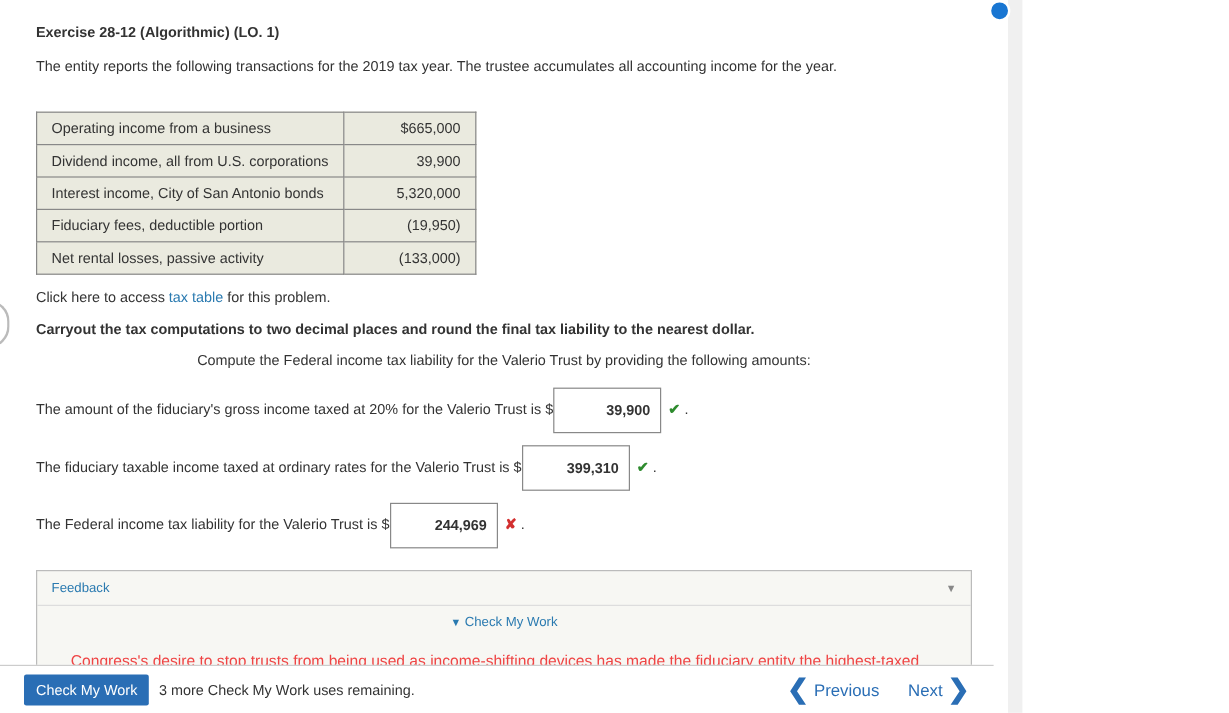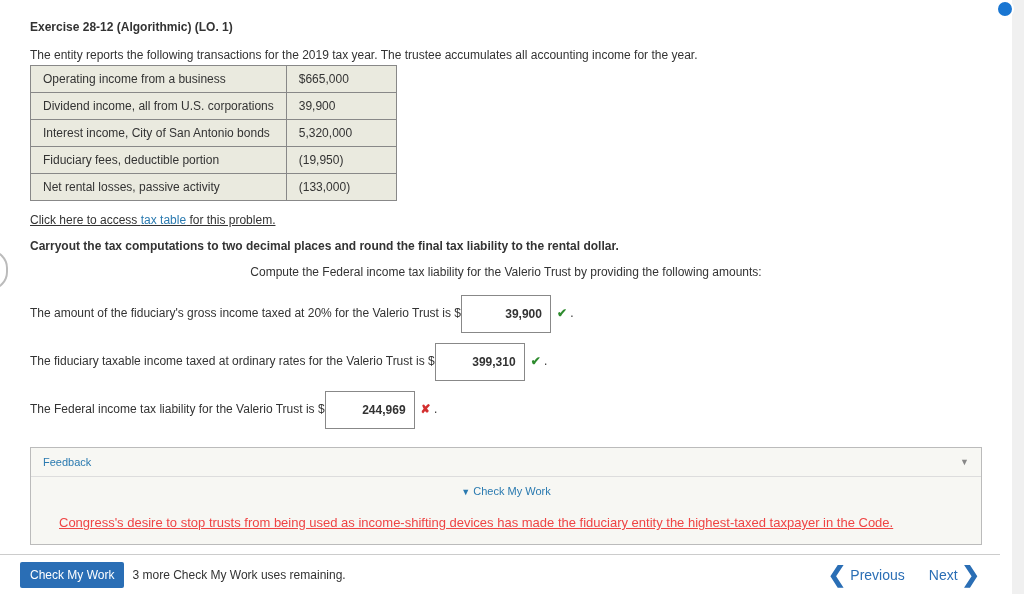--- a/index.html
+++ b/index.html
@@ -4,51 +4,51 @@
 <style>
   * { box-sizing: border-box; }
   body {
     margin: 0;
     font-family: Verdana, Arial, sans-serif;
     font-size: 12px;
     color: #333;
     background: #fff;
   }
   .page {
-    width: 1024px;
+    width: 852px;
     height: 594px;
     position: relative;
     padding: 20px 30px 0 30px;
     border-right: 12px solid #f0f0f0;
   }
   .scrollbar-blue {
     position: absolute;
     right: -2px;
     top: 0;
     width: 18px;
     height: 18px;
     background: #1976d2;
     border-radius: 50%;
     border: 2px solid #fff;
   }
   .title { font-weight: bold; margin-bottom: 14px; }
-  .intro { margin-bottom: 3px; }
+  .intro { margin-bottom: 31px; }
   table.data {
     border: 1px solid #888;
     background: #eaeadf;
     border-collapse: collapse;
     margin-bottom: 12px;
   }
   table.data td {
     border: 1px solid #888;
     padding: 6px 12px;
     font-size: 12px;
   }
-  table.data td.num { min-width: 110px; }
-  .access { margin-bottom: 12px; text-decoration: underline; }
+  table.data td.num { text-align: right; min-width: 110px; }
+  .access { margin-bottom: 12px; }
   .link { color: #2a7ab0; text-decoration: none; }
   .bold { font-weight: bold; margin-bottom: 12px; }
   .compute { margin-bottom: 16px; text-align: center; }
   .ansline { margin-bottom: 10px; line-height: 28px; }
   .ansbox {
     display: inline-block;
     border: 1px solid #888;
     background: #fff;
     padding: 4px 8px;
     min-width: 90px;
@@ -155,21 +155,21 @@
           <td>Net rental losses, passive activity</td>
           <td class="num">(133,000)</td>
         </tr>
   </tbody>
     </table>
 
   <div class="access">
     <span>Click here to access </span><a href="#" class="link">tax table</a><span> for this problem.</span>
   </div>
 
-  <div class="bold">Carryout the tax computations to two decimal places and round the final tax liability to the rental dollar.</div>
+  <div class="bold">Carryout the tax computations to two decimal places and round the final tax liability to the nearest dollar.</div>
   <div class="compute">Compute the Federal income tax liability for the Valerio Trust by providing the following amounts:</div>
 
   <div class="ansline">
     <span>The amount of the fiduciary's gross income taxed at 20% for the Valerio Trust is $</span><span class="ansbox">39,900</span><span class="check">✔</span> <span>.</span>
   </div>
   <div class="ansline">
     <span>The fiduciary taxable income taxed at ordinary rates for the Valerio Trust is $</span><span class="ansbox">399,310</span><span class="check">✔</span> <span>.</span>
   </div>
   <div class="ansline">
     <span>The Federal income tax liability for the Valerio Trust is $</span><span class="ansbox">244,969</span><span class="cross">✘</span> <span>.</span>

